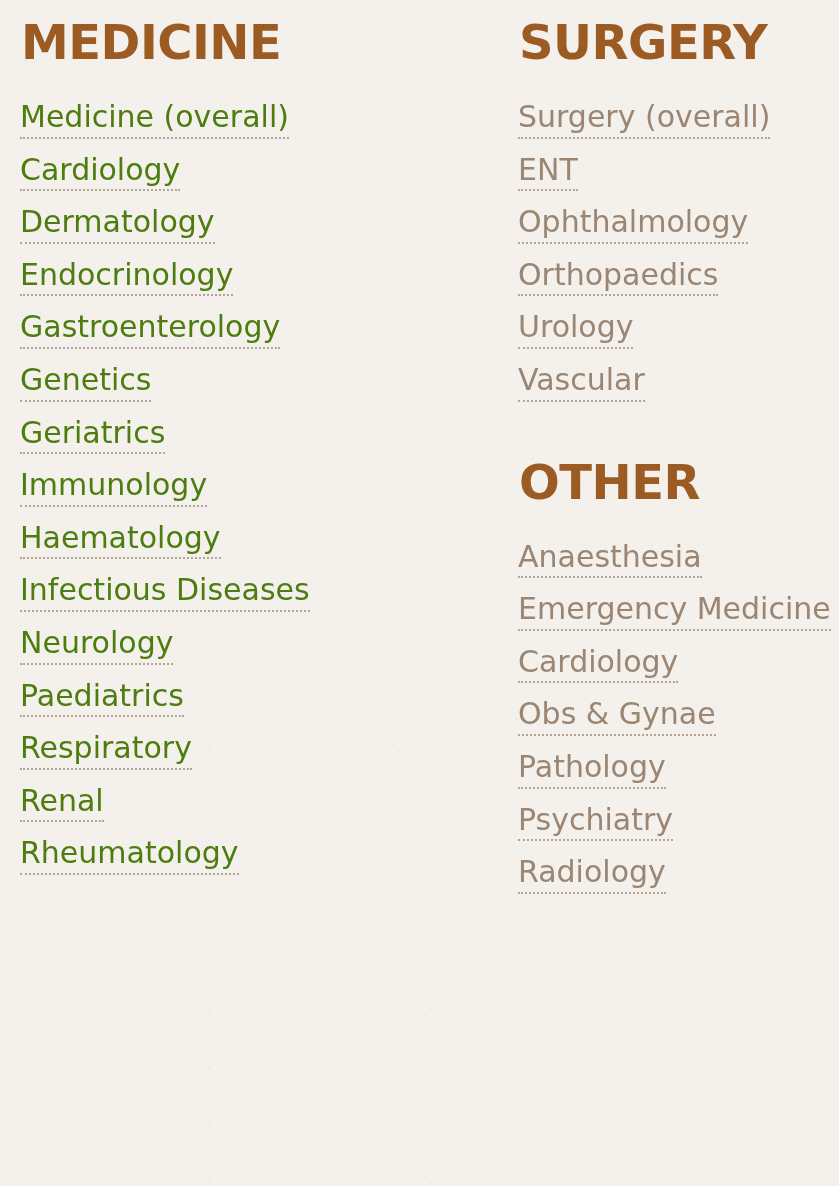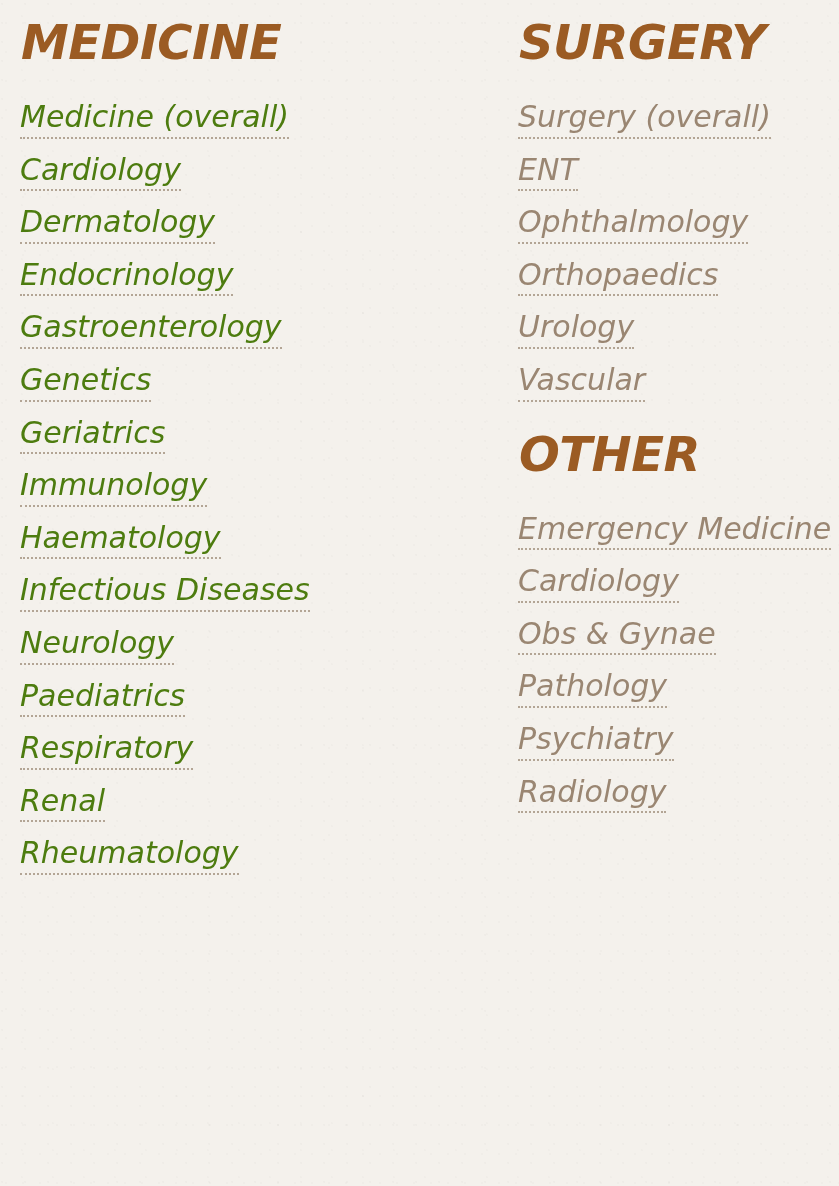--- a/index.html
+++ b/index.html
@@ -28,41 +28,40 @@
     background-size: 23px 19px, 31px 27px, 17px 29px;
     opacity: 0.9;
   }
   .page {
     position: relative;
     display: flex;
     padding: 18px 0 0 0;
   }
   .col {
     position: relative;
-    font-style: italic;
   }
   .col-left {
     width: 460px;
     padding-left: 20px;
   }
   .col-right {
     width: 379px;
     padding-left: 58px;
   }
   .section-heading {
     color: #9b5b23;
     font-weight: bold;
     font-size: 48px;
     line-height: 1.0;
     letter-spacing: -0.5px;
     margin: 0 0 34px 1px;
     white-space: nowrap;
   }
   .section-heading.other {
-    margin-top: 28px;
+    margin-top: 56px;
   }
   .link-list {
     list-style: none;
     margin: 0;
     padding: 0;
   }
   .link-item {
     margin-bottom: 14px;
   }
   .spec-link {
@@ -154,20 +153,23 @@
         <a class="spec-link" href="#">Urology</a>
       </li>
       <li class="link-item">
         <a class="spec-link" href="#">Vascular</a>
       </li>
     </ul>
 
     <h2 class="section-heading other">OTHER</h2>
     <ul class="link-list">
       <li class="link-item">
+        <a class="spec-link" href="#">Anaesthesia</a>
+      </li>
+      <li class="link-item">
         <a class="spec-link" href="#">Emergency Medicine</a>
       </li>
       <li class="link-item">
         <a class="spec-link" href="#">Cardiology</a>
       </li>
       <li class="link-item">
         <a class="spec-link" href="#">Obs &amp; Gynae</a>
       </li>
       <li class="link-item">
         <a class="spec-link" href="#">Pathology</a>

